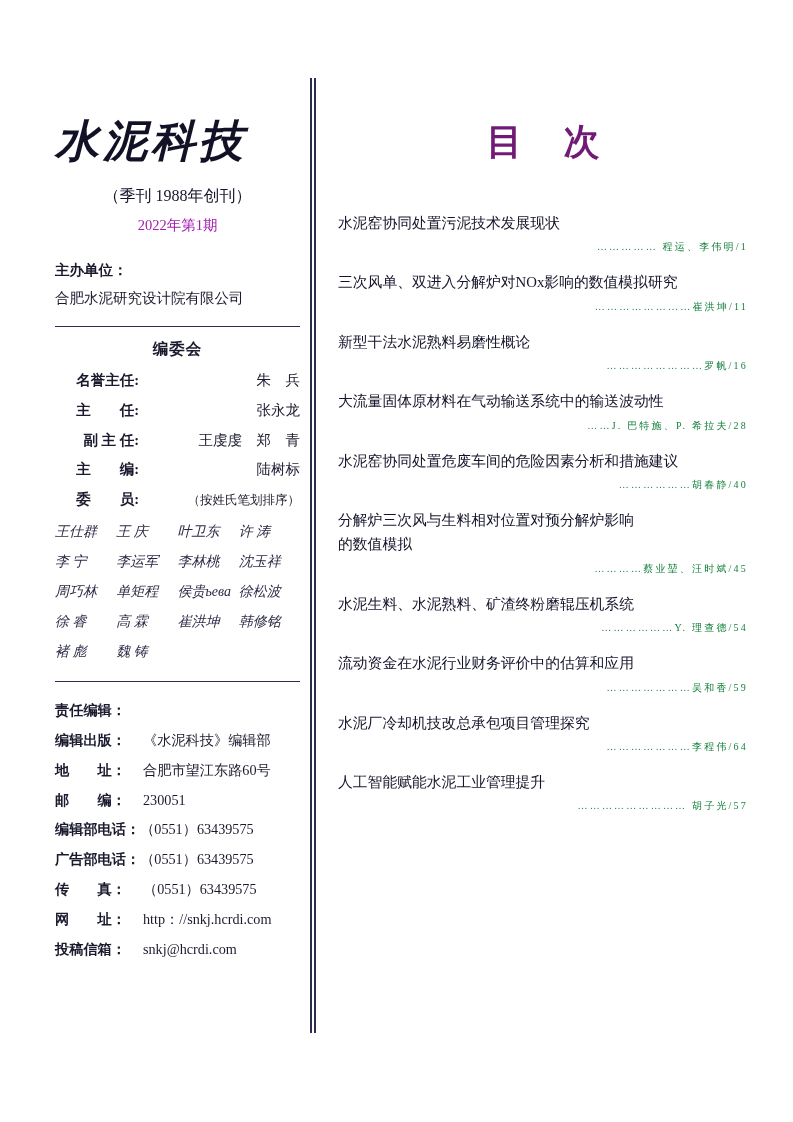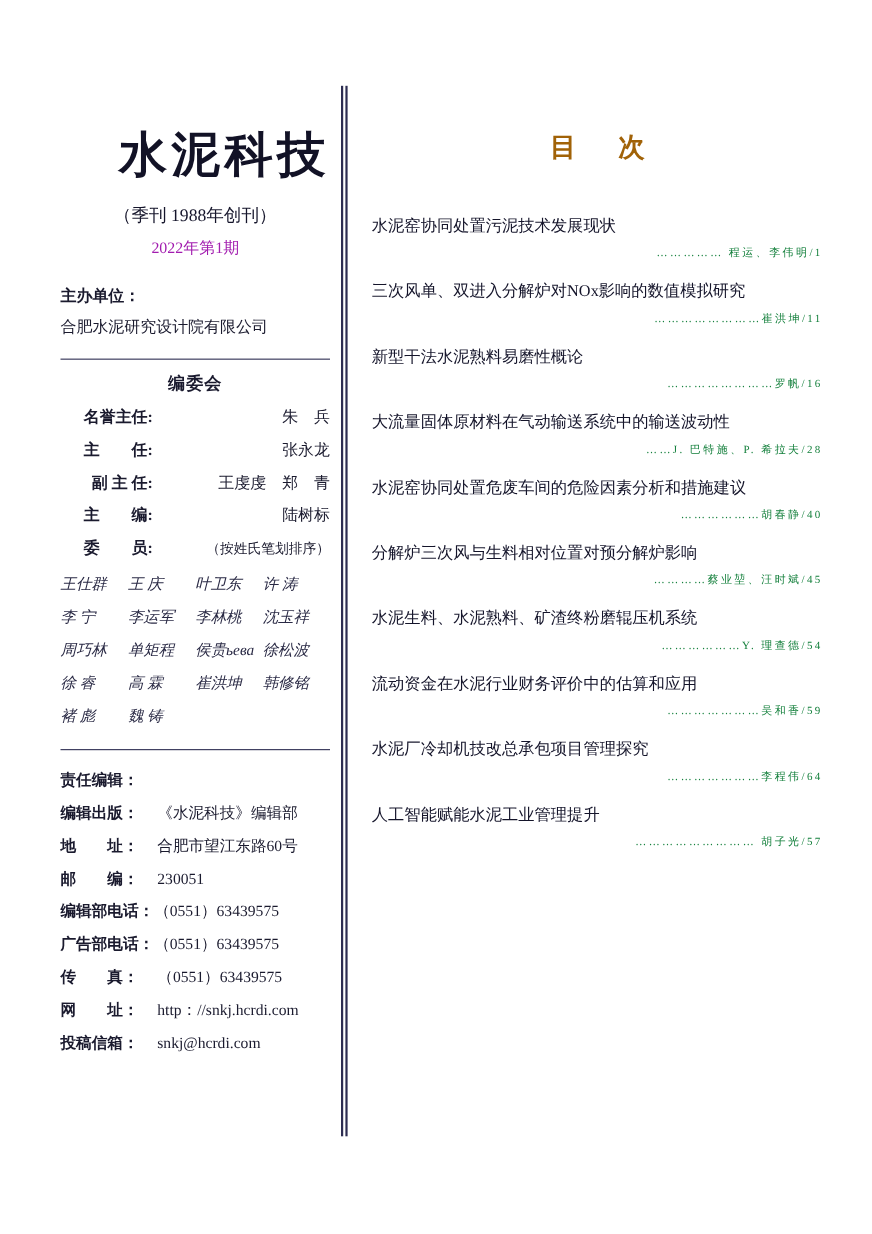--- a/index.html
+++ b/index.html
@@ -27,23 +27,24 @@
     left: 55px;
     top: 95px;
     width: 245px;
   }
   .masthead {
     font-family: "DejaVu Serif", "Liberation Serif", serif;
     font-size: 44px;
     font-weight: bold;
     letter-spacing: 4px;
     color: #121226;
-    text-align: right;
+    text-align: left;
     line-height: 1.25;
     margin-top: 18px;
+    font-style: italic;
   }
   .sub-line {
     text-align: center;
     font-size: 16px;
     margin-top: 18px;
     color: #15152b;
   }
   .sub-line2 {
     text-align: center;
     font-size: 14.5px;
@@ -145,26 +146,26 @@
 
   
   .right-col {
     position: absolute;
     left: 338px;
     top: 118px;
     width: 410px;
   }
   .toc-title {
     text-align: center;
-    font-size: 24px;
+    font-size: 36px;
     font-weight: bold;
     letter-spacing: 16px;
     text-indent: 16px;
     margin-bottom: 44px;
-    color: #a16207;
+    color: #701a75;
   }
   .toc-entry {
     margin-bottom: 16px;
   }
   .toc-entry .t-title {
     font-size: 14.8px;
     line-height: 1.65;
     color: #14142a;
   }
   .toc-entry .t-author {
@@ -323,20 +324,21 @@
       <div class="t-author dots">……J. 巴特施、P. 希拉夫/28</div>
     </div>
 
     <div class="toc-entry">
       <div class="t-title">水泥窑协同处置危废车间的危险因素分析和措施建议</div>
       <div class="t-author dots">………………胡春静/40</div>
     </div>
 
     <div class="toc-entry">
       <div class="t-title">分解炉三次风与生料相对位置对预分解炉影响</div>
+      <div class="t-title">的数值模拟</div>
       <div class="t-author dots">…………蔡业堃、汪时斌/45</div>
     </div>
 
     <div class="toc-entry">
       <div class="t-title">水泥生料、水泥熟料、矿渣终粉磨辊压机系统</div>
       <div class="t-author dots">………………Y. 理查德/54</div>
     </div>
 
     <div class="toc-entry">
       <div class="t-title">流动资金在水泥行业财务评价中的估算和应用</div>

